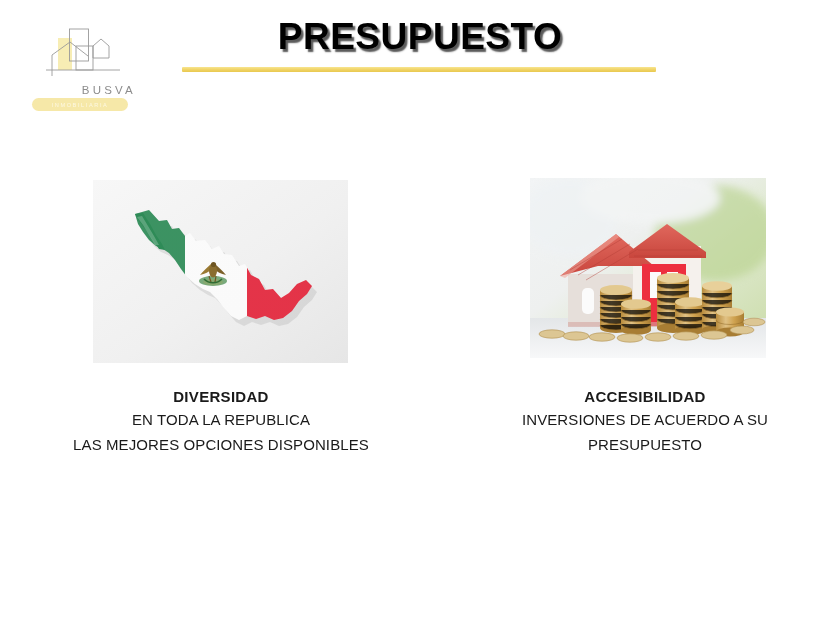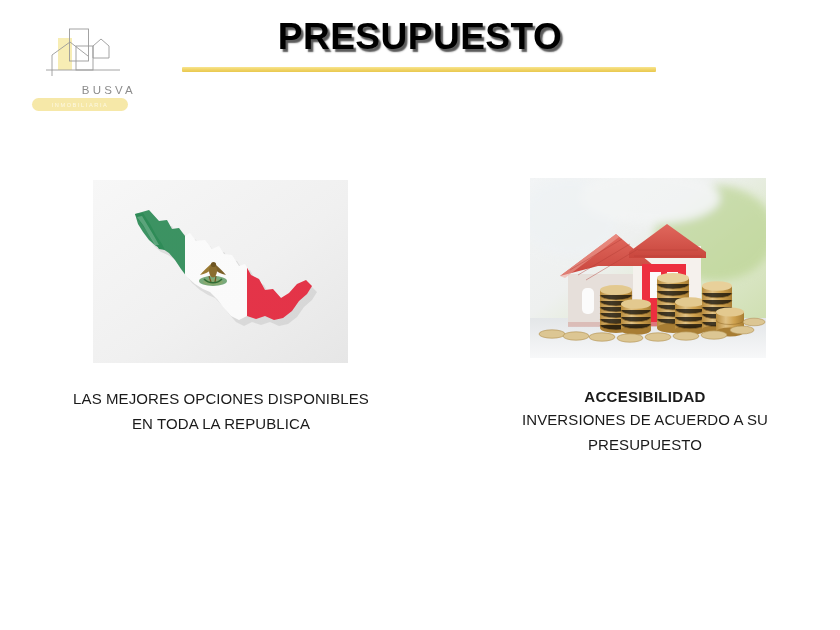--- a/index.html
+++ b/index.html
@@ -363,21 +363,22 @@
         <ellipse cx="156" cy="158" rx="13" ry="4.2"></ellipse>
         <ellipse cx="184" cy="157" rx="13" ry="4.2"></ellipse>
         <ellipse cx="212" cy="152" rx="12" ry="4"></ellipse>
         <ellipse cx="224" cy="144" rx="11" ry="3.8"></ellipse>
       </g>
     </g>
   </svg>
 </div>
 
 <div id="caption-diversidad" class="benefit-caption">
+  <div class="benefit-heading">DIVERSIDAD</div>
+  <div class="benefit-body">EN TODA LA REPUBLICA</div>
   <div class="benefit-body">LAS MEJORES OPCIONES DISPONIBLES</div>
-  <div class="benefit-body">EN TODA LA REPUBLICA</div>
 </div>
 
 <div id="caption-accesibilidad" class="benefit-caption">
   <div class="benefit-heading">ACCESIBILIDAD</div>
   <div class="benefit-body">INVERSIONES DE ACUERDO A SU</div>
   <div class="benefit-body">PRESUPUESTO</div>
 </div>
 
 </body></html>

